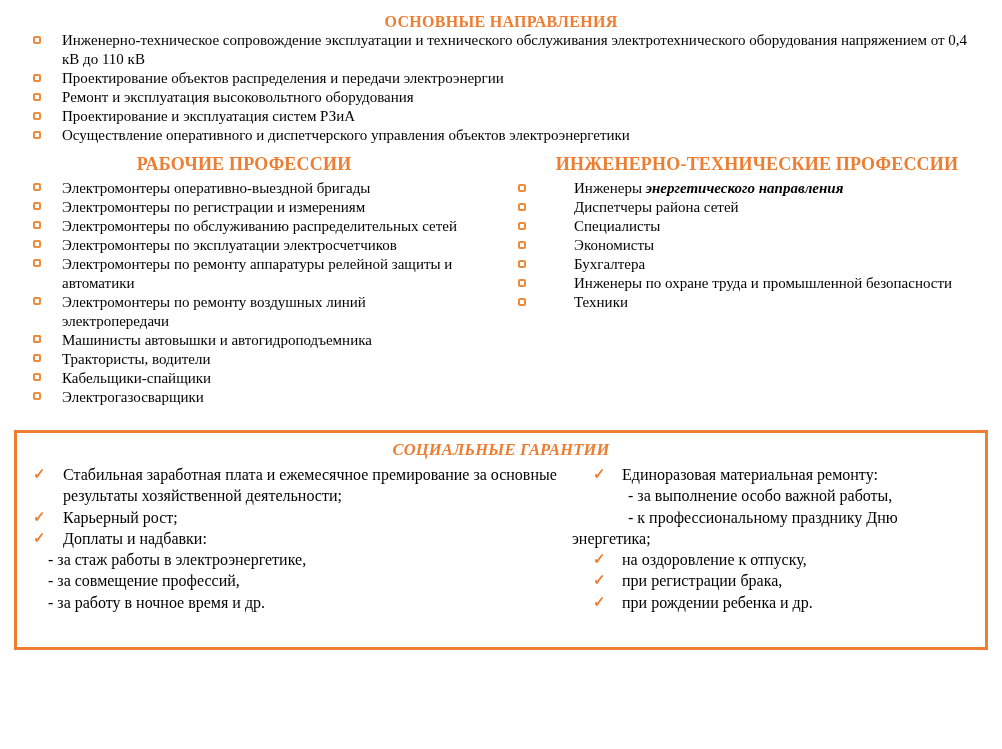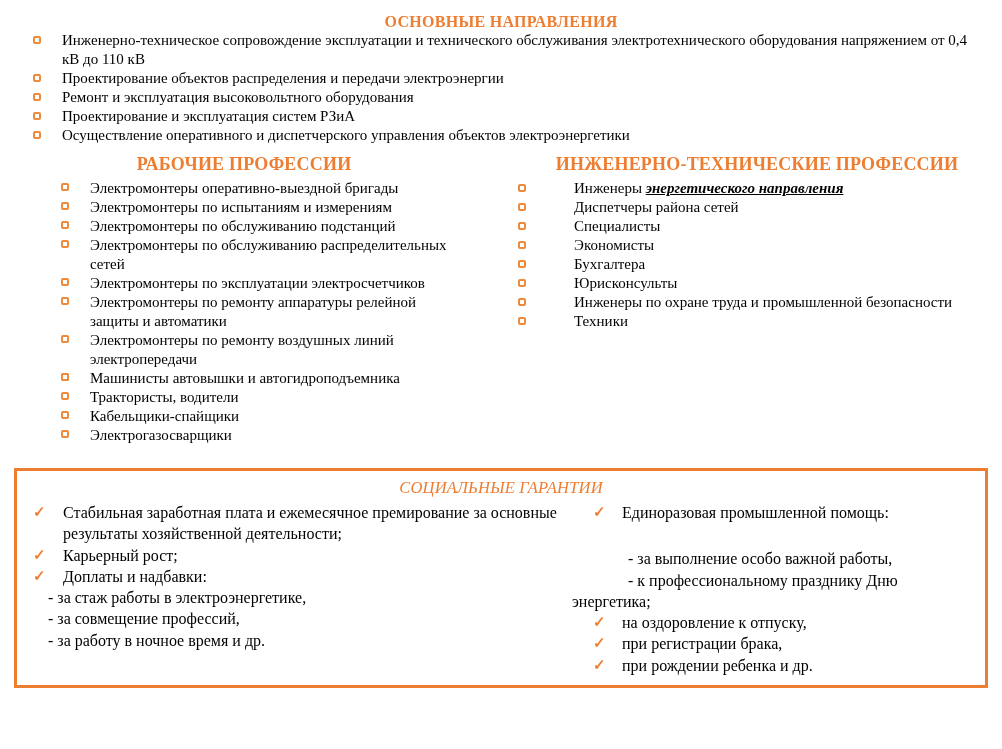--- a/index.html
+++ b/index.html
@@ -34,53 +34,53 @@
   }
   .sq{
     position:absolute;left:33px;top:5px;width:8px;height:8px;
     border:2px solid var(--bullet);border-radius:2px;background:#fff;
   }
   .top-list{margin-top:6px;}
 
   .cols{display:flex;margin-top:9px;gap:24px;}
   .col-left{width:500px;}
   .col-right{width:502px;}
-  .left-list li{line-height:20.6px;padding-right:6px;margin-left:28px;}
+  .left-list li{line-height:20.6px;padding-right:6px;}
   .left-list .sq{top:4px;}
   .right-list{margin-top:14px;}
   .right-list li{line-height:22px;padding-left:32px;padding-right:60px;}
   .right-list .sq{left:6px;top:5px;}
-  .emph{font-weight:bold;font-style:italic;text-decoration:underline;}
+  .emph{font-weight:bold;font-style:italic;}
 
   
   .box{
     margin:23px 14px 0 14px;height:220px;
     border:3px solid var(--accent);background:#fff;padding-top:7px;
   }
   .box-title{
-    color:var(--accent);font-weight:normal;font-style:italic;font-size:16.5px;
+    color:var(--accent);font-weight:bold;font-style:italic;font-size:16.5px;
     text-align:center;letter-spacing:.2px;
   }
   .box-cols{display:flex;margin-top:4px;}
   .box-left{width:555px;}
   .box-right{width:413px;}
   ul.chk-list{list-style:none;margin:0;padding:0;}
   ul.chk-list li{
     position:relative;font-size:16px;line-height:21.3px;
   }
   .chk{
     position:absolute;top:0;color:var(--accent);
     font-size:15px;font-weight:bold;
   }
   .box-left li.check{padding-left:46px;}
   .box-left .chk{left:16px;}
   .box-left li.dash{padding-left:31px;}
   .box-right li.check{padding-left:50px;}
   .box-right .chk{left:21px;}
-  .box-right li.dash-ind{padding-left:56px;margin-top:25px;}
+  .box-right li.dash-ind{padding-left:56px;}
   .box-right li.hanging{padding-left:0;text-indent:56px;width:370px;font-family:Liberation Serif, serif;}
 </style>
 </head>
 <body>
 
 <div class="slide">
 
   <div class="main-title">ОСНОВНЫЕ НАПРАВЛЕНИЯ</div>
   <ul class="sq-list top-list">
     <li><span class="sq"></span><span>Инженерно-техническое сопровождение эксплуатации и технического обслуживания электротехнического оборудования напряжением от 0,4 кВ до 110 кВ</span></li>
@@ -89,43 +89,41 @@
     <li><span class="sq"></span><span>Проектирование и эксплуатация систем РЗиА</span></li>
     <li><span class="sq"></span><span>Осуществление оперативного и диспетчерского управления объектов электроэнергетики</span></li>
   </ul>
 
   <div class="cols">
 
     <div class="col-left">
       <div class="col-title">РАБОЧИЕ ПРОФЕССИИ</div>
       <ul class="sq-list left-list">
         <li><span class="sq"></span><span>Электромонтеры оперативно-выездной бригады</span></li>
-        <li><span class="sq"></span><span>Электромонтеры по испытаниям и измерениям</span></li>
-        <li><span class="sq"></span><span>Электромонтеры по обслуживанию подстанций</span></li>
+        <li><span class="sq"></span><span>Электромонтеры по регистрации и измерениям</span></li>
         <li><span class="sq"></span><span>Электромонтеры по обслуживанию распределительных сетей</span></li>
         <li><span class="sq"></span><span>Электромонтеры по эксплуатации электросчетчиков</span></li>
         <li><span class="sq"></span><span>Электромонтеры по ремонту аппаратуры релейной защиты и автоматики</span></li>
         <li><span class="sq"></span><span>Электромонтеры по ремонту воздушных линий электропередачи</span></li>
         <li><span class="sq"></span></li>
         <li><span class="sq"></span><span>Машинисты автовышки и автогидроподъемника</span></li>
         <li><span class="sq"></span><span>Трактористы, водители</span></li>
         <li><span class="sq"></span><span>Кабельщики-спайщики</span></li>
         <li><span class="sq"></span><span>Электрогазосварщики</span></li>
       </ul>
     </div>
 
     <div class="col-right">
       <div class="col-title">ИНЖЕНЕРНО-ТЕХНИЧЕСКИЕ ПРОФЕССИИ</div>
       <ul class="sq-list right-list">
         <li><span class="sq"></span><span><span>Инженеры</span> <span class="emph">энергетического направления</span></span></li>
         <li><span class="sq"></span><span>Диспетчеры района сетей</span></li>
         <li><span class="sq"></span><span>Специалисты</span></li>
         <li><span class="sq"></span><span>Экономисты</span></li>
         <li><span class="sq"></span><span>Бухгалтера</span></li>
-        <li><span class="sq"></span><span>Юрисконсульты</span></li>
         <li><span class="sq"></span><span>Инженеры по охране труда и промышленной безопасности</span></li>
         <li><span class="sq"></span><span>Техники</span></li>
       </ul>
     </div>
 
   </div>
 
   <div class="box">
     <div class="box-title">СОЦИАЛЬНЫЕ ГАРАНТИИ</div>
     <div class="box-cols">
@@ -136,21 +134,21 @@
           <li class="check"><span class="chk">✓</span><span>Карьерный рост;</span></li>
           <li class="check"><span class="chk">✓</span><span>Доплаты и надбавки:</span></li>
           <li class="dash"><span>- за стаж работы в электроэнергетике,</span></li>
           <li class="dash"><span>- за совмещение профессий,</span></li>
           <li class="dash"><span>- за работу в ночное время и др.</span></li>
         </ul>
       </div>
 
       <div class="box-right">
         <ul class="chk-list">
-          <li class="check"><span class="chk">✓</span><span>Единоразовая промышленной помощь:</span></li>
+          <li class="check"><span class="chk">✓</span><span>Единоразовая материальная ремонту:</span></li>
           <li class="dash-ind"><span>- за выполнение особо важной работы,</span></li>
           <li class="hanging"><span>- к профессиональному празднику Дню энергетика;</span></li>
           <li class="check"><span class="chk">✓</span><span>на оздоровление к отпуску,</span></li>
           <li class="check"><span class="chk">✓</span><span>при регистрации брака,</span></li>
           <li class="check"><span class="chk">✓</span><span>при рождении ребенка и др.</span></li>
         </ul>
       </div>
 
     </div>
   </div>

